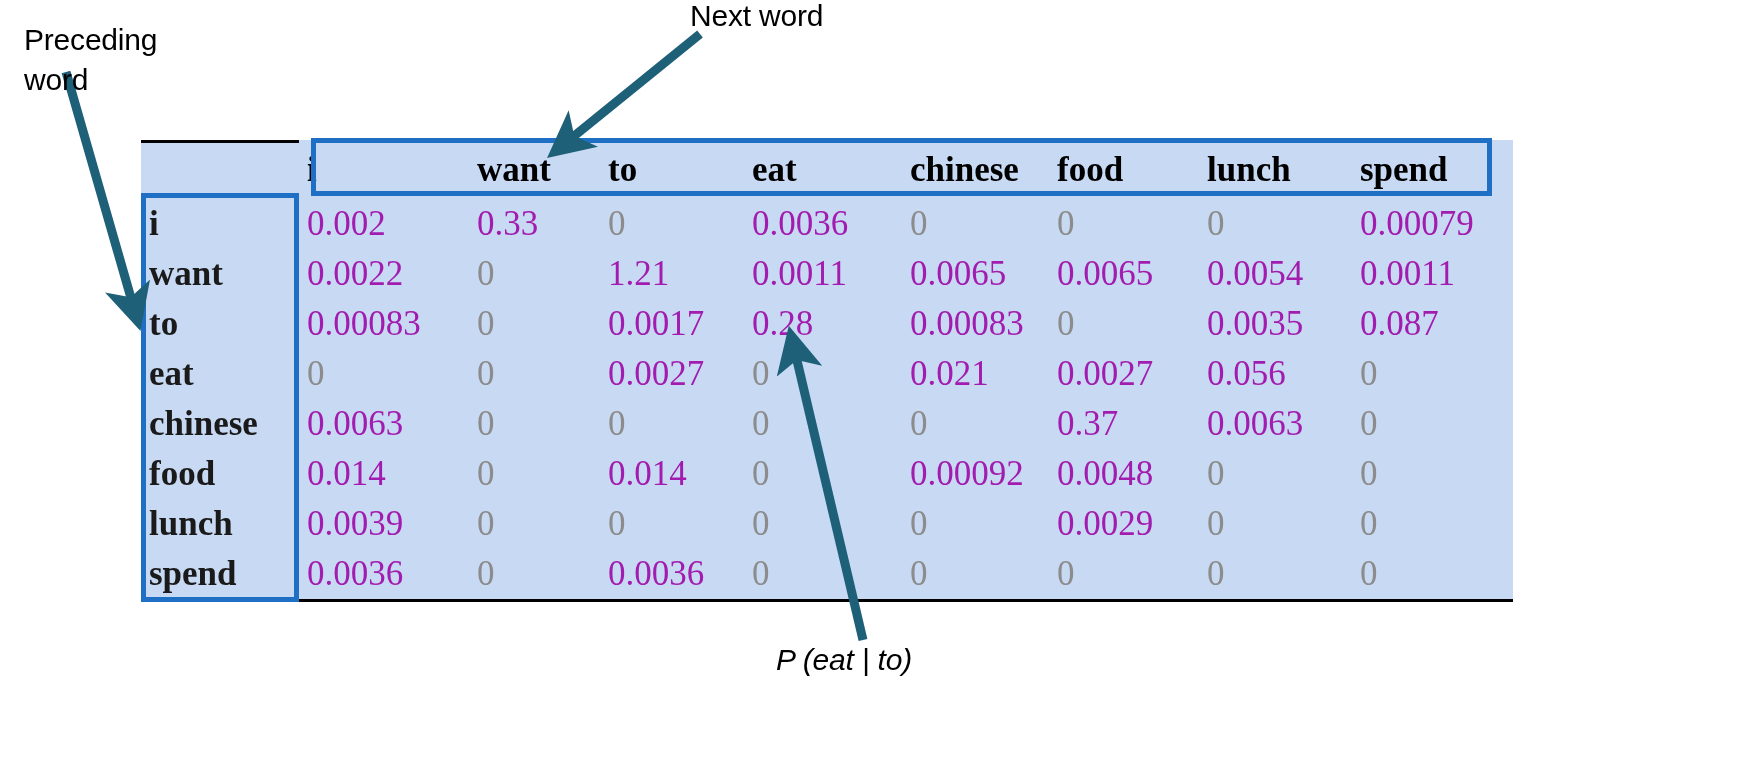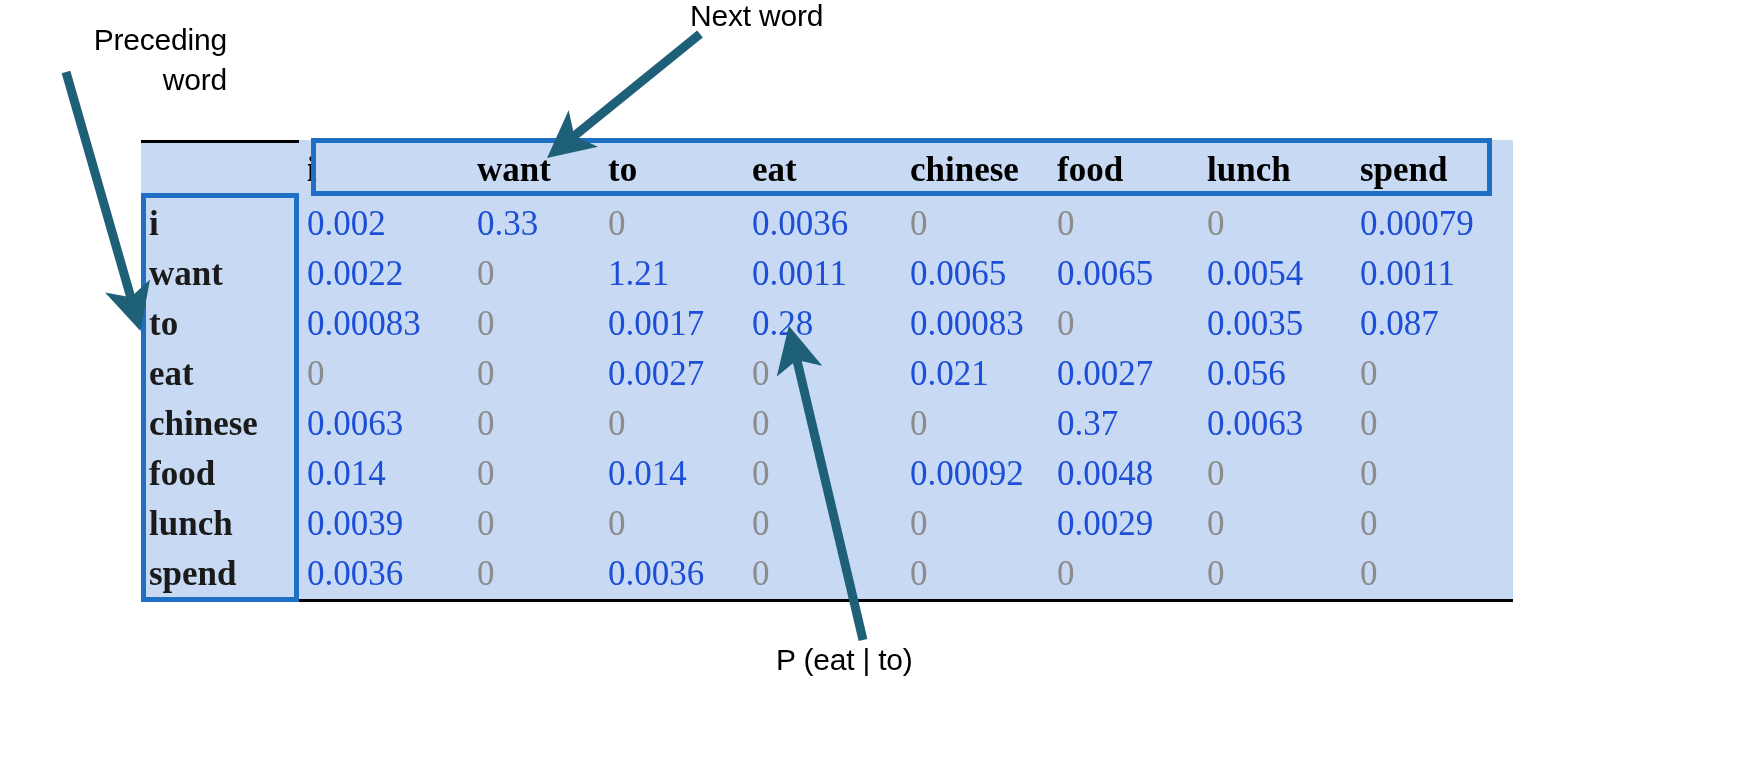--- a/index.html
+++ b/index.html
@@ -18,23 +18,23 @@
   
   .annot-label {
     position: absolute;
     color: #000000;
     font-family: "Liberation Sans", sans-serif;
     font-size: 30px;
     line-height: 40px;
     white-space: pre-line;
     letter-spacing: -0.2px;
   }
-  #label-preceding-word { left: 7px;  top: 20px;  width: 220px; text-align: right; }
+  #label-preceding-word { left: 24px;  top: 20px;  width: 220px; }
   #label-next-word      { left: 690px; top: -4px;  width: 260px; }
-  #label-p-eat-to       { left: 776px; top: 640px; width: 320px; }
+  #label-p-eat-to       { left: 776px; top: 640px; width: 320px; font-style: italic; }
 
   
   #arrow-layer {
     position: absolute;
     left: 0; top: 0;
     width: 1758px;
     height: 778px;
     pointer-events: none;
   }
 
@@ -97,21 +97,21 @@
     padding-left: 8px;
     color: #1a1a1a;
     white-space: nowrap;
   }
   td.row-label {
     font-weight: bold;
     color: #000000;
     padding-left: 12px;
   }
   td.val.zero { color: #8c8c8c; }
-  td.val.nonzero { color: #1d4ed8; }
+  td.val.nonzero { color: #a21caf; }
   tr.last-row td { border-bottom: 3px solid #000000; }
 
   
   .hl-box {
     position: absolute;
     border: 5px solid #1f6fc4;
     box-sizing: border-box;
     pointer-events: none;
   }
   #highlight-header-row {

